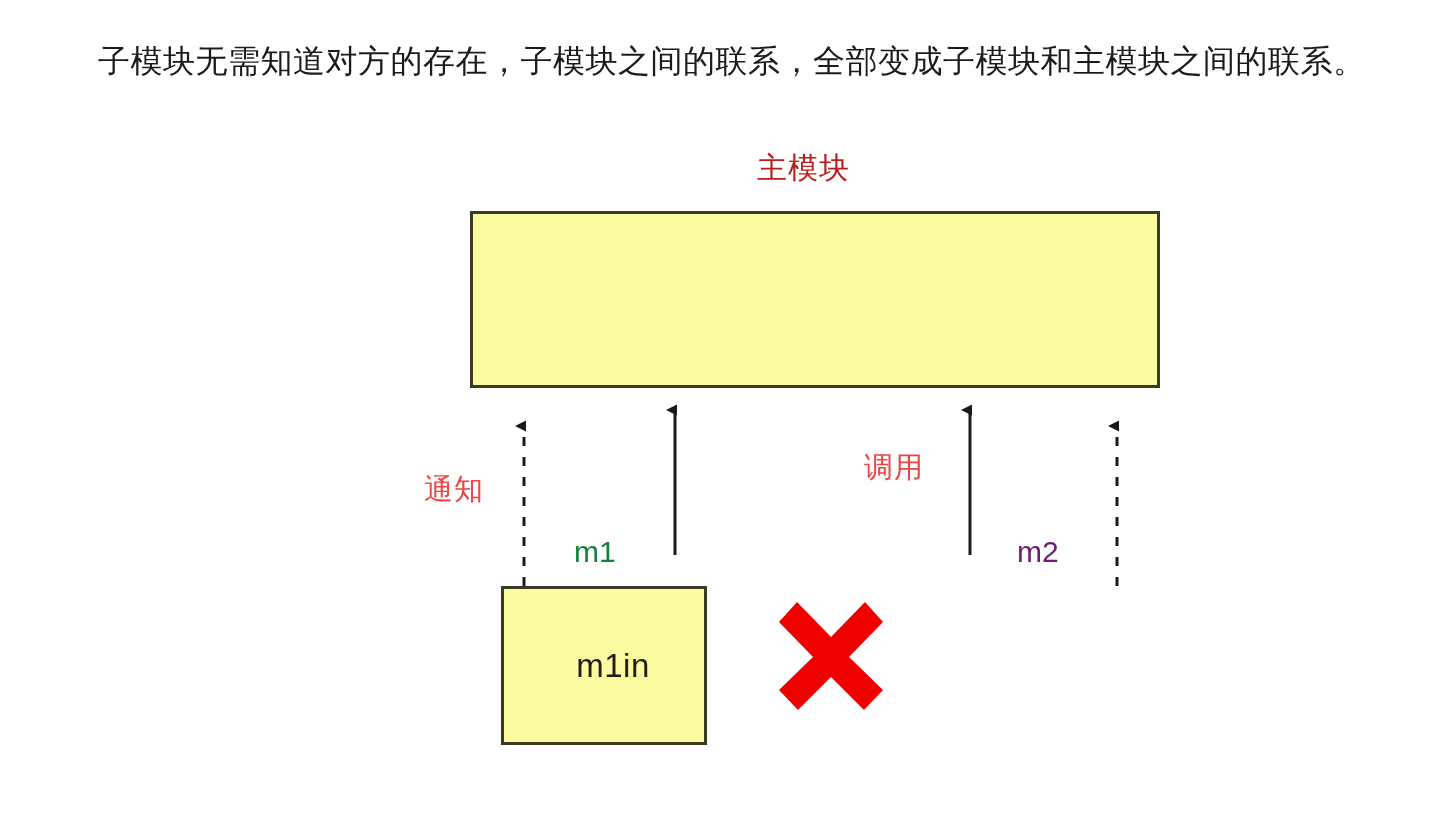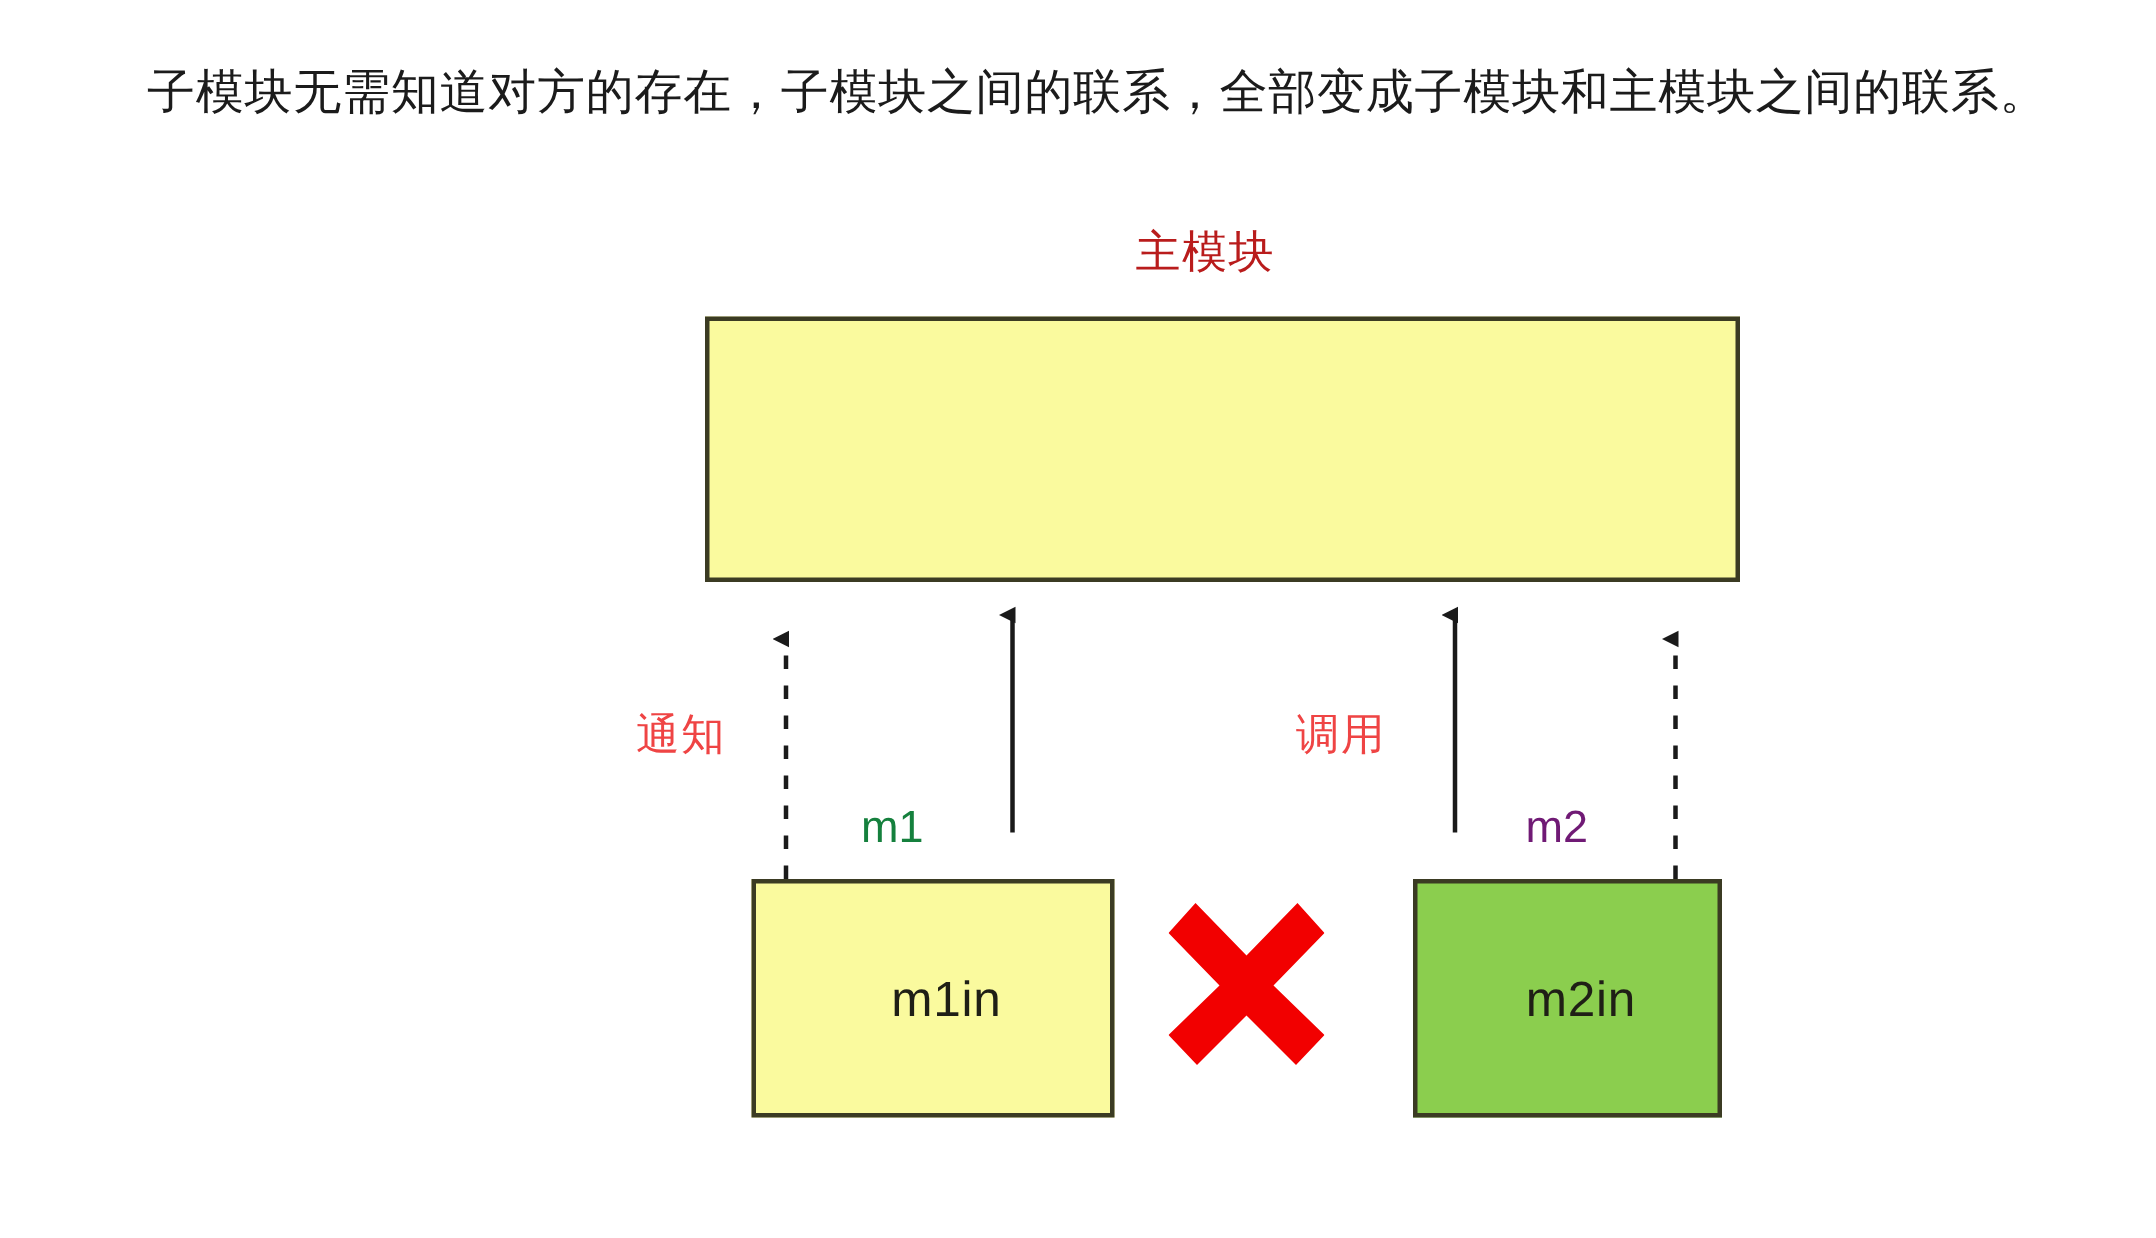--- a/index.html
+++ b/index.html
@@ -46,21 +46,21 @@
     color: #b91c1c;
   }
   .label-notify {
     left: 424px;
     top: 470px;
     font-size: 29px;
     letter-spacing: 1px;
   }
   .label-call {
     left: 864px;
-    top: 470px;
+    top: 448px;
     font-size: 29px;
     letter-spacing: 1px;
   }
   .label-m1 {
     left: 574px;
     top: 535px;
     font-size: 30px;
     color: #15803d;
   }
   .label-m2 {
@@ -82,21 +82,21 @@
   .box-main {
     left: 470px;
     top: 211px;
     width: 690px;
     height: 177px;
     background: #fafa9e;
   }
   .box-m1in {
     left: 501px;
     top: 586px;
-    width: 242px;
+    width: 206px;
     height: 159px;
     background: #fafa9e;
   }
   .box-m2in {
     left: 942px;
     top: 586px;
     width: 206px;
     height: 159px;
     background: #8bce4e;
   }
@@ -169,21 +169,18 @@
   <div class="label label-notify">通知</div>
   <div class="label label-call">调用</div>
 
   <div class="label label-m1">m1</div>
   <div class="label label-m2">m2</div>
 
   <div class="box box-m1in" style="background: rgb(250, 250, 158); border-color: rgb(59, 59, 35);">
     <span class="box-text">m1in</span>
   </div>
 
-  <div class="box box-m2in" style="background: rgb(139, 206, 78); border-color: rgb(59, 59, 35);">
-    <span class="box-text">m2in</span>
-  </div>
 
   <svg class="red-x" viewBox="0 0 104 108" xmlns="http://www.w3.org/2000/svg">
     <polygon points="18,0 52,35 86,0 104,20 70,55 104,88 85,108 52,75 19,108 0,88 34,55 0,20" fill="#f20000"></polygon>
   </svg>
 
 </div>
 
 </body></html>

